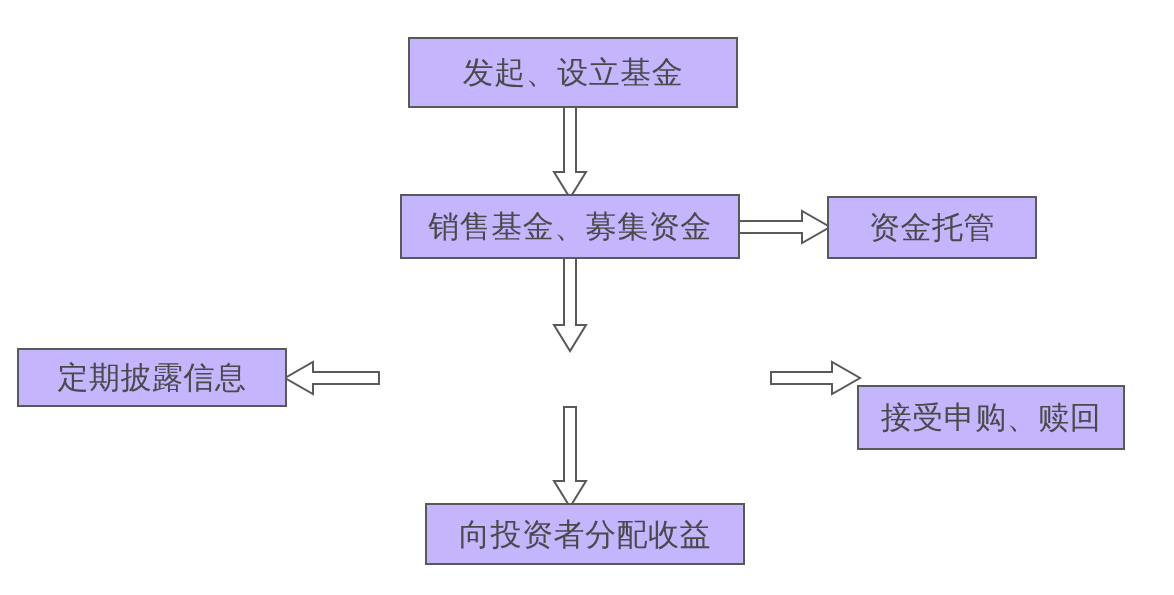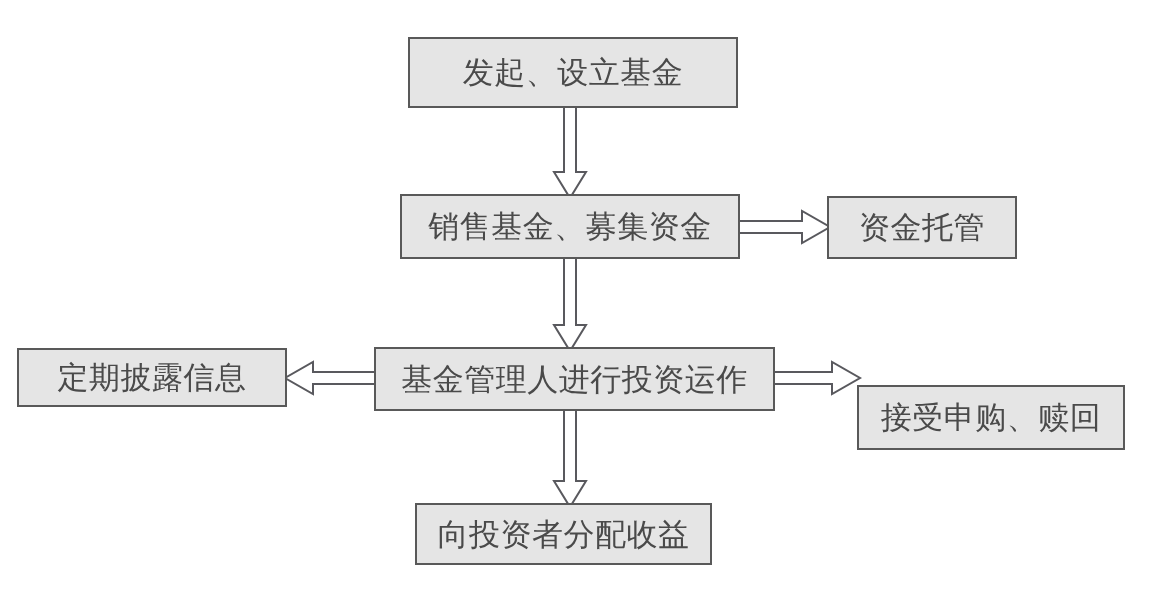--- a/index.html
+++ b/index.html
@@ -17,43 +17,43 @@
   #flow-canvas {
     position: absolute;
     left: 0;
     top: 0;
     width: 1174px;
     height: 595px;
   }
   .node {
     position: absolute;
     box-sizing: border-box;
-    background: #e5e5e5;
+    background: #c4b5fd;
     border: 2px solid #595959;
     display: flex;
     align-items: center;
     justify-content: center;
     z-index: 3;
   }
   .node-label {
     color: #4a4a4a;
     font-size: 31px;
     line-height: 1;
     letter-spacing: 0.5px;
     white-space: nowrap;
     font-family: "DejaVu Sans", "Liberation Sans", sans-serif;
   }
   
   #node-start      { left: 408px; top: 37px;  width: 330px; height: 71px; }
   #node-sell       { left: 400px; top: 194px; width: 340px; height: 65px; }
-  #node-custody    { left: 827px; top: 196px; width: 190px; height: 63px; text-align: right; }
+  #node-custody    { left: 827px; top: 196px; width: 210px; height: 63px; text-align: right; }
   #node-disclose   { left: 17px;  top: 348px; width: 270px; height: 59px; justify-content: center; }
   #node-manage     { left: 374px; top: 347px; width: 401px; height: 64px; }
   #node-subscribe  { left: 857px; top: 345px; width: 268px; height: 65px; margin-top: 40px; }
-  #node-distribute { left: 415px; top: 503px; width: 297px; height: 62px; }
+  #node-distribute { left: 425px; top: 503px; width: 320px; height: 62px; }
 
   .arrow-svg {
     position: absolute;
     z-index: 2;
     overflow: visible;
   }
   .arrow-shape {
     fill: #ffffff;
     stroke: #59595e;
     stroke-width: 2;
@@ -80,23 +80,20 @@
   </div>
 
   <div class="node" id="node-custody">
     <span class="node-label">资金托管</span>
   </div>
 
   <div class="node" id="node-disclose">
     <span class="node-label">定期披露信息</span>
   </div>
 
-  <div class="node" id="node-manage">
-    <span class="node-label">基金管理人进行投资运作</span>
-  </div>
 
   <div class="node" id="node-subscribe">
     <span class="node-label">接受申购、赎回</span>
   </div>
 
   <div class="node" id="node-distribute">
     <span class="node-label">向投资者分配收益</span>
   </div>
 
   <svg class="arrow-svg" id="arrow-start-to-sell" viewBox="0 0 34 96">

